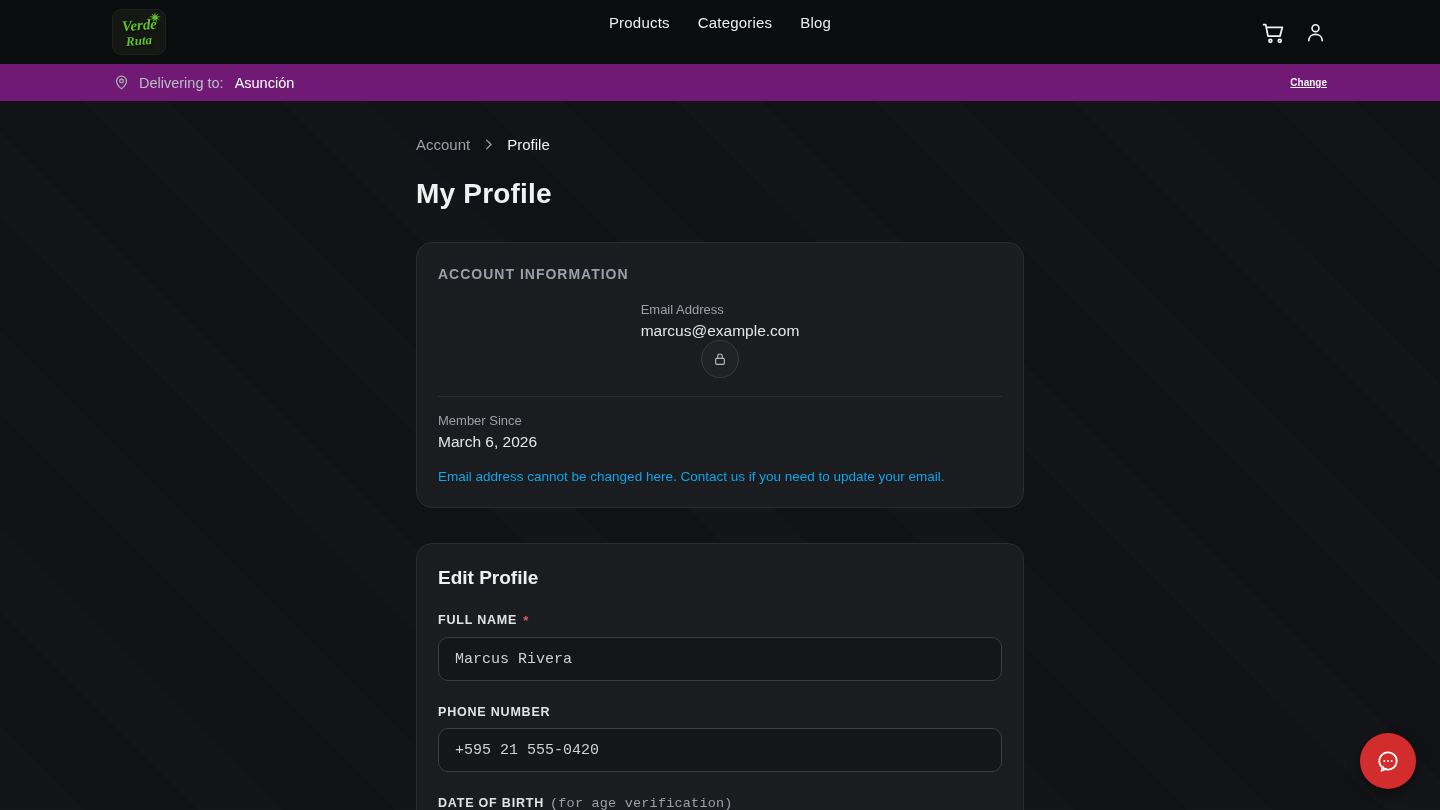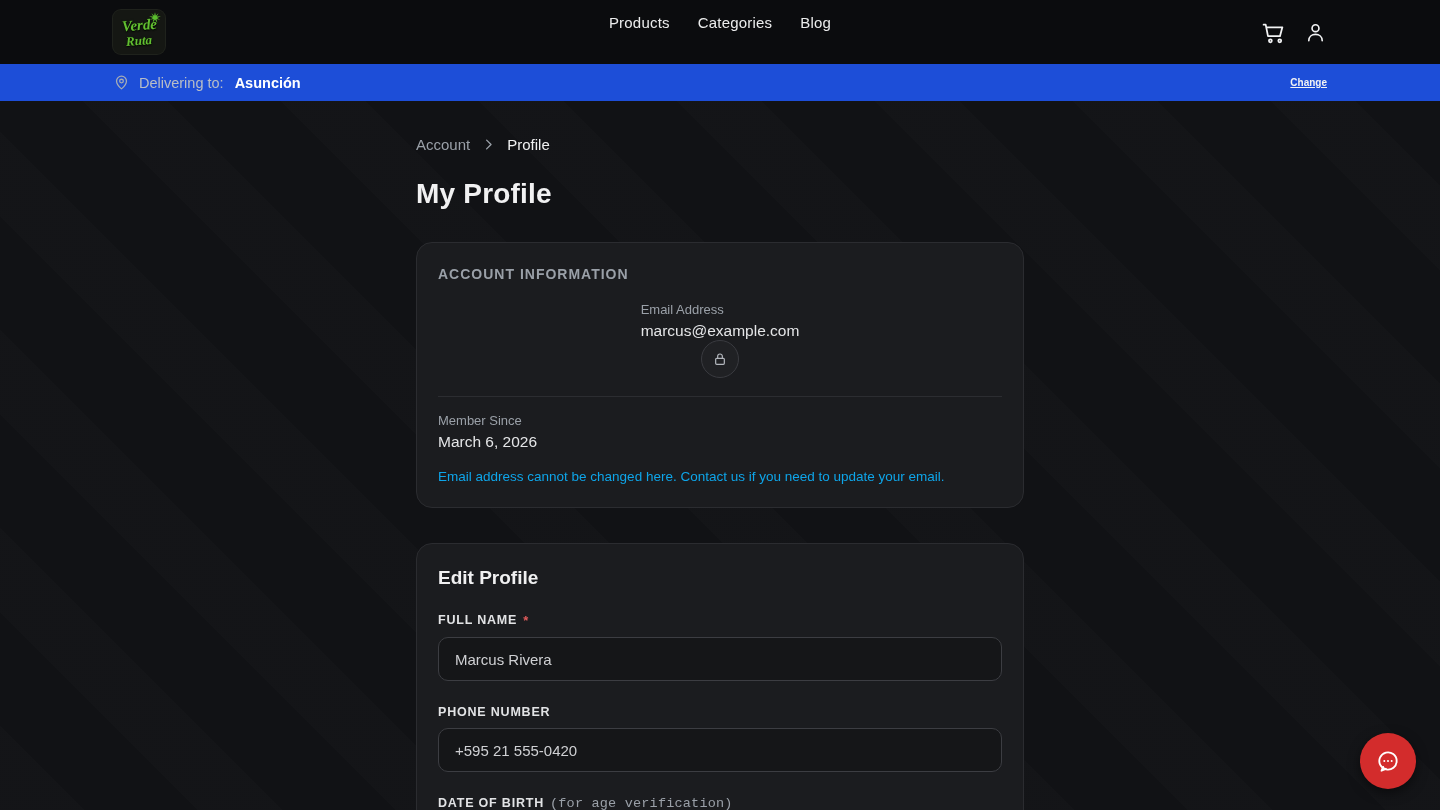--- a/index.html
+++ b/index.html
@@ -60,28 +60,28 @@
   .nav-link {
     color: #eceded; font-size: 15px; font-weight: 500;
     cursor: pointer; letter-spacing: .2px;
   }
   .header-icons { display: flex; align-items: center; gap: 18px; }
   .icon-btn { cursor: pointer; display: flex; align-items: center; }
 
   
   .delivery-bar {
     height: 37px;
-    background: #1d4ed8;
+    background: #701a75;
     display: flex; align-items: center;
     padding: 0 113px;
     position: relative; z-index: 2;
   }
   .delivery-left { display: flex; align-items: center; gap: 9px; }
   .delivery-label { color: #b9bec6; font-size: 14.5px; }
-  .delivery-city { color: #ffffff; font-size: 14.5px; font-weight: bold; margin-left: 2px; }
+  .delivery-city { color: #ffffff; font-size: 14.5px; font-weight: normal; margin-left: 2px; }
   .delivery-change {
     margin-left: auto;
     color: #f2f3f4; font-size: 10px; font-weight: bold;
     text-decoration: underline; cursor: pointer;
   }
 
   
   .content { width: 608px; margin: 0 auto; position: relative; z-index: 1; }
 
   .breadcrumb { display: flex; align-items: center; gap: 11px; margin-top: 35px; font-size: 15px; }
@@ -128,21 +128,21 @@
   .label-hint { color: #9aa0a8; font-weight: normal; letter-spacing: .2px; font-size: 13.5px; text-transform: none; font-family: Liberation Mono, monospace; }
 
   .text-input {
     width: 100%; height: 44px;
     margin-top: 9px;
     background: #151618;
     border: 1px solid #3c3d42;
     border-radius: 10px;
     color: #cfd0d3; font-size: 15px;
     padding: 3px 16px;
-    font-family: Liberation Sans, sans-serif;
+    font-family: Liberation Mono, monospace;
     outline: none;
   }
   .input-wrap { position: relative; }
   .calendar-icon {
     position: absolute; right: 14px; top: 50%;
     transform: translateY(-32%);
     cursor: pointer; display: flex;
   }
 
   

